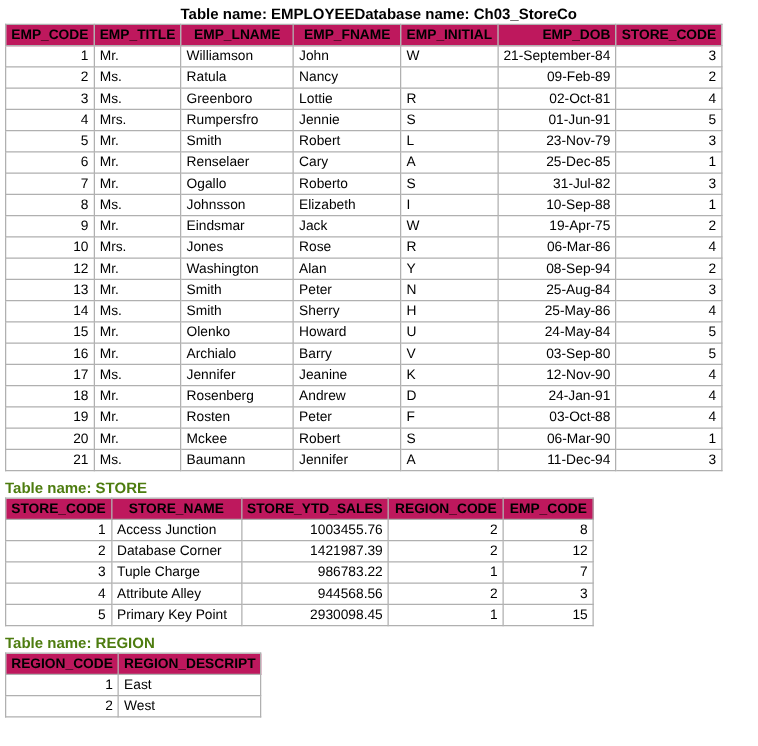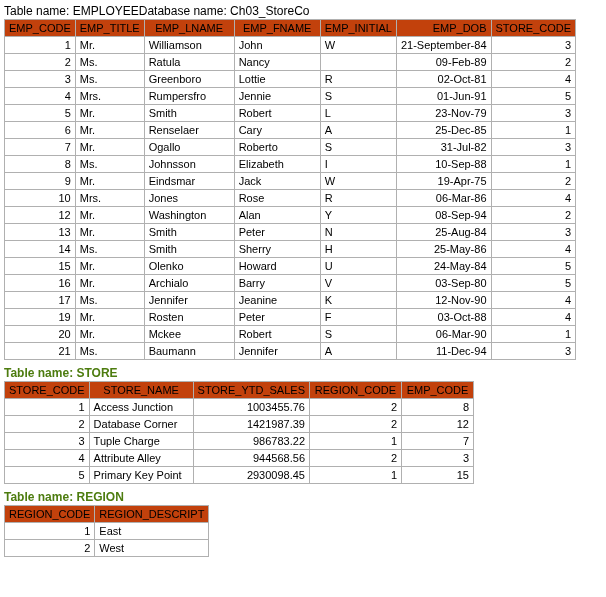--- a/index.html
+++ b/index.html
@@ -6,44 +6,44 @@
   body {
     margin: 0;
     padding: 4px;
     background: #fff;
     font-family: Arial, Helvetica, sans-serif;
     font-size: 11px;
     width: 606px;
   }
   .header-row {
     display: flex;
-    justify-content: flex-start;
-    font-weight: normal;
+    justify-content: center;
+    font-weight: bold;
     color: #000;
     margin-bottom: 1px;
     font-size: 12px;
   }
   .caption {
     font-weight: bold;
     color: #4d7c0f;
     margin: 6px 0 1px 0;
     font-size: 12px;
   }
   table {
     border-collapse: collapse;
   }
   th, td {
     border: 1px solid #b0b0b0;
     padding: 1px 4px;
     height: 17px;
     white-space: nowrap;
   }
   th {
-    background: #c2410c;
-    font-weight: normal;
+    background: #be185d;
+    font-weight: bold;
     text-align: center;
   }
   td.num { text-align: right; }
   td.txt { text-align: left; }
   .tbl-employee th:nth-child(1), .tbl-employee td:nth-child(1) { width: 68px; }
   .tbl-employee th:nth-child(2), .tbl-employee td:nth-child(2) { width: 62px; }
   .tbl-employee th:nth-child(3), .tbl-employee td:nth-child(3) { width: 90px; }
   .tbl-employee th:nth-child(4), .tbl-employee td:nth-child(4) { width: 86px; margin-top: 28px; }
   .tbl-employee th:nth-child(5), .tbl-employee td:nth-child(5) { width: 76px; margin-left: 25px; }
   .tbl-employee th:nth-child(6), .tbl-employee td:nth-child(6) { width: 72px; text-align: right;}
@@ -217,20 +217,29 @@
       <tr>
         <td class="num">17</td>
         <td class="txt">Ms.</td>
         <td class="txt">Jennifer</td>
         <td class="txt">Jeanine</td>
         <td class="txt">K</td>
         <td class="num">12-Nov-90</td>
         <td class="num">4</td>
       </tr>
       <tr>
+        <td class="num">18</td>
+        <td class="txt">Mr.</td>
+        <td class="txt">Rosenberg</td>
+        <td class="txt">Andrew</td>
+        <td class="txt">D</td>
+        <td class="num">24-Jan-91</td>
+        <td class="num">4</td>
+      </tr>
+      <tr>
         <td class="num">19</td>
         <td class="txt">Mr.</td>
         <td class="txt">Rosten</td>
         <td class="txt">Peter</td>
         <td class="txt">F</td>
         <td class="num">03-Oct-88</td>
         <td class="num">4</td>
       </tr>
       <tr>
         <td class="num">20</td>

